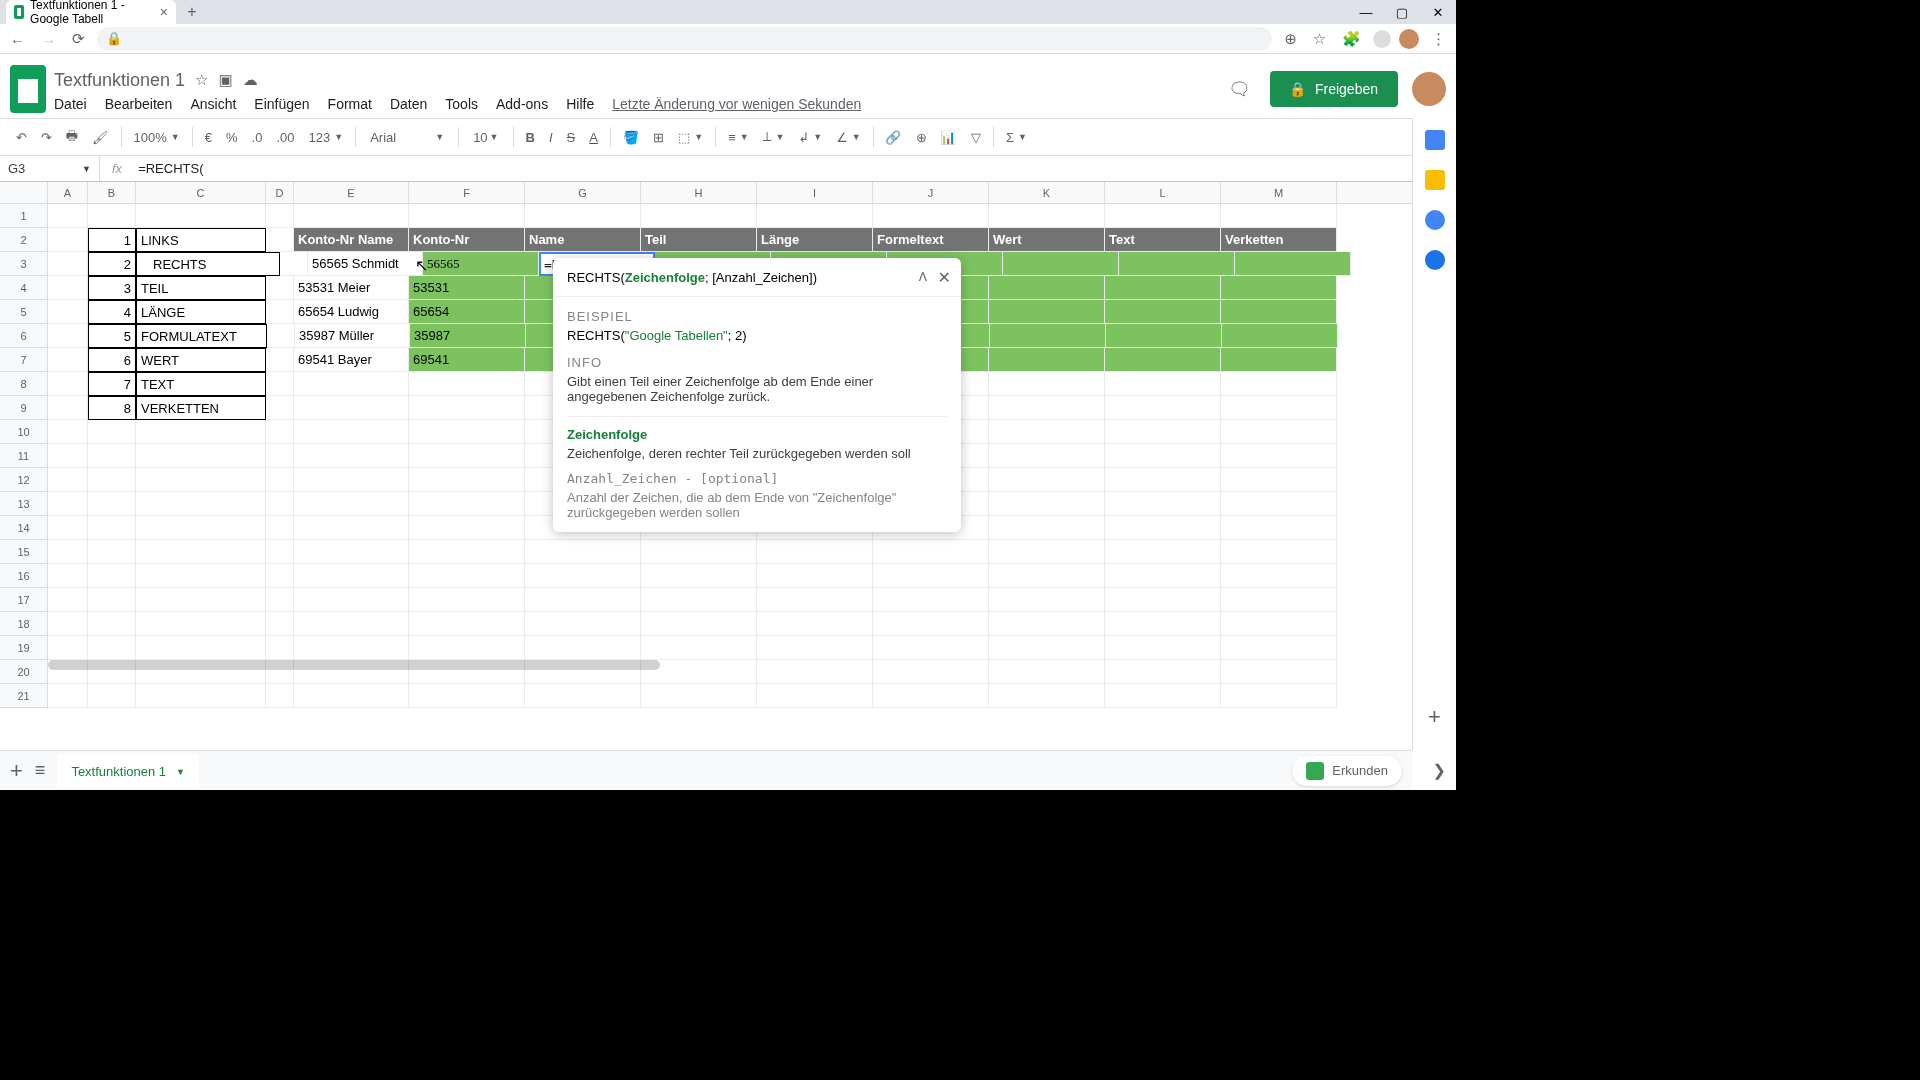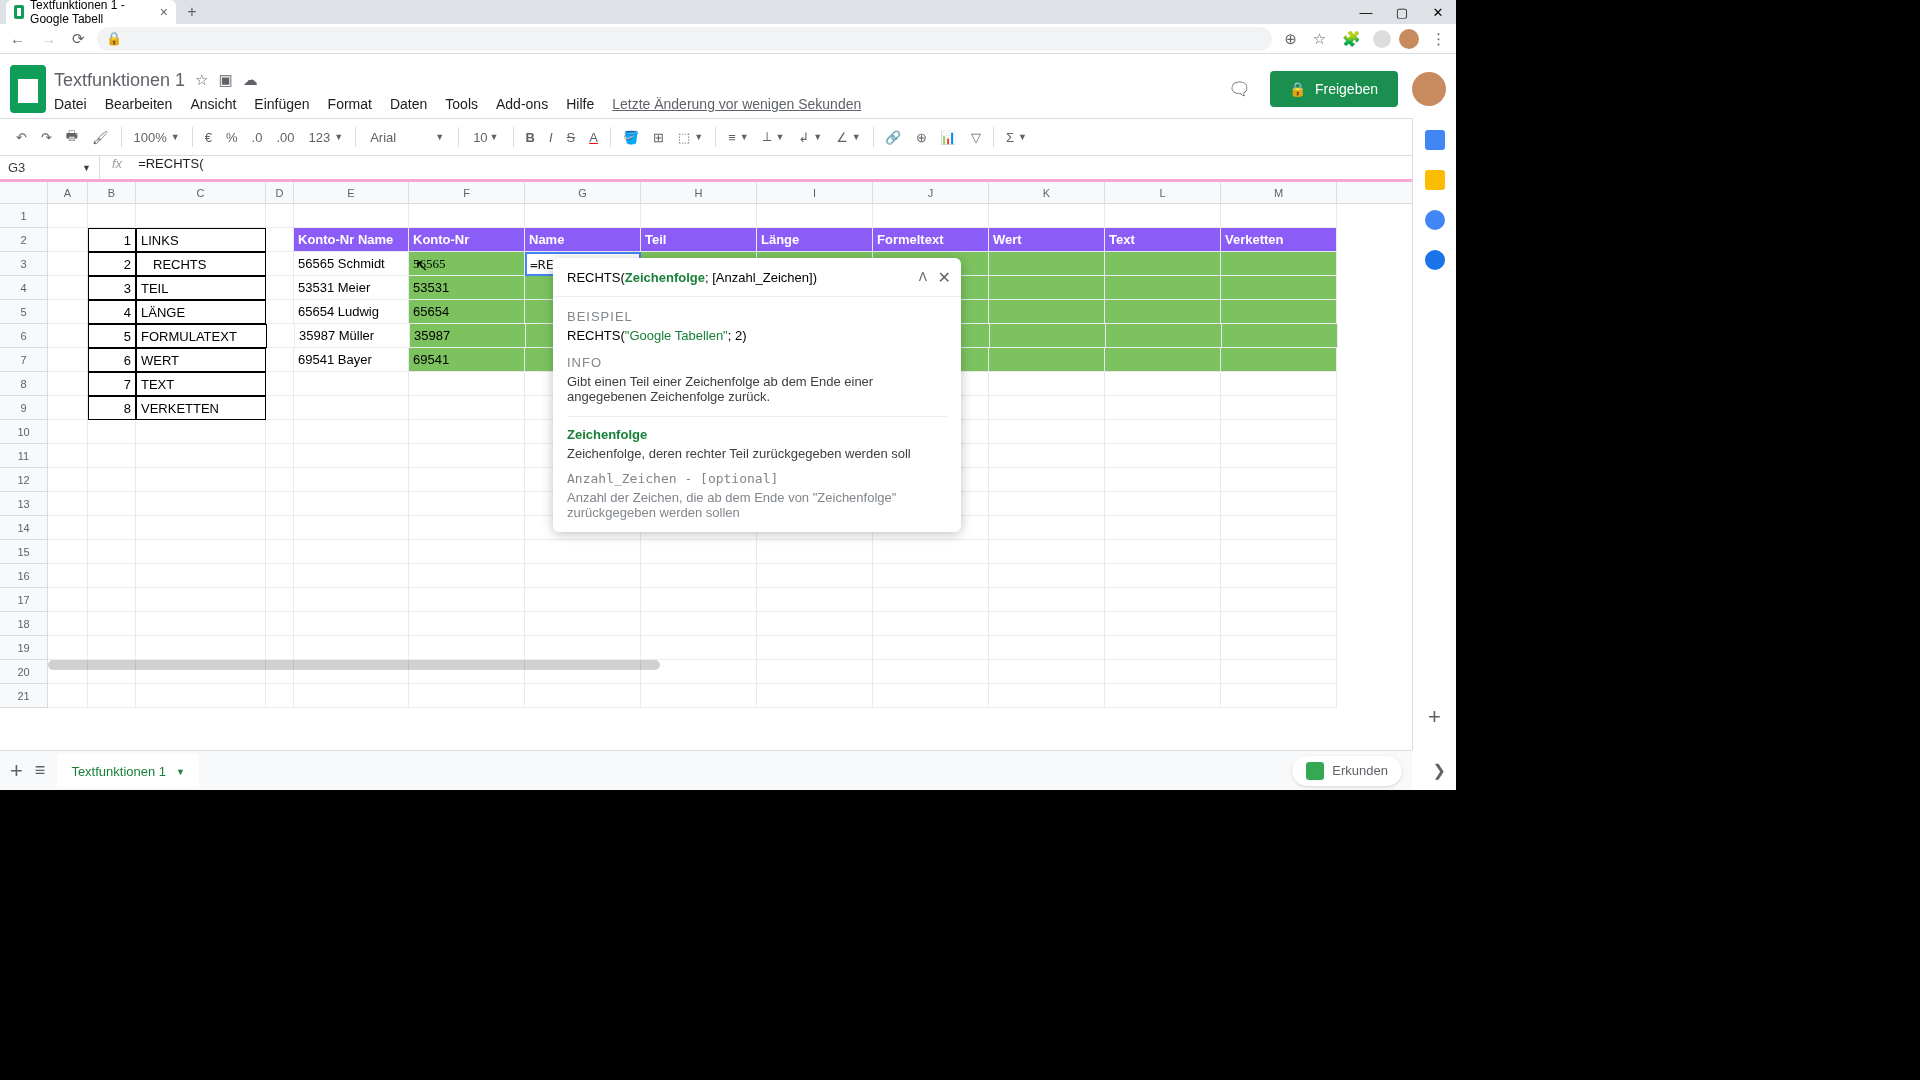--- a/index.html
+++ b/index.html
@@ -41,41 +41,41 @@
 .toolbar{height:38px;border-top:1px solid #dadce0;border-bottom:1px solid #dadce0;display:flex;align-items:center;padding:0 10px;gap:2px;color:#5f6368;font-size:13px}
 .tb{padding:4px 6px;display:flex;align-items:center;gap:2px}
 .tb-sep{width:1px;height:20px;background:#dadce0;margin:0 4px}
 .zoom{padding:0 6px}
 .font-sel{padding:0 8px;min-width:90px}
 .size-sel{padding:0 8px;min-width:40px}
 .caret{font-size:9px;margin-left:2px}
 .collapse-tb{margin-left:auto;font-size:14px}
 
 
-.fx-bar{height:26px;border-bottom:3px solid #f9a8d4;display:flex;align-items:flex-start;font-size:13px}
+.fx-bar{height:26px;border-bottom:1px solid #f9a8d4;display:flex;align-items:center;font-size:13px}
 .namebox{width:100px;padding:0 8px;border-right:1px solid #dadce0;height:100%;display:flex;align-items:center;color:#3c4043}
 .namebox .caret{margin-left:auto}
 .fx{padding:0 12px;font-style:italic;color:#9aa0a6}
 .fx-input{padding:0 4px;color:#202124}
 
 
 .grid-wrap{position:relative;height:530px;overflow:hidden}
 .col-hdrs{display:flex;height:22px;background:#f8f9fa;border-bottom:1px solid #dadce0}
 .corner{width:48px;border-right:1px solid #dadce0}
 .ch{border-right:1px solid #dadce0;font-size:11px;color:#5f6368;display:flex;align-items:center;justify-content:center}
 .rows{display:flex}
 .row-hdrs{width:48px;background:#f8f9fa;border-right:1px solid #dadce0}
 .rh{height:24px;border-bottom:1px solid #dadce0;font-size:11px;color:#5f6368;display:flex;align-items:center;justify-content:center}
 .cells{position:relative}
 .cell-row{display:flex;height:24px}
 .cell{border-right:1px solid #e8eaed;border-bottom:1px solid #e8eaed;font-size:13px;padding:2px 4px;display:flex;align-items:center;overflow:hidden;white-space:nowrap}
 
 
 .bordered{border:1px solid #000!important}
-.hdr-cell{background:#8b5cf6;color:#fff;font-weight:bold;border-right:1px solid #e8eaed!important}
+.hdr-cell{background:#737373;color:#fff;font-weight:bold;border-right:1px solid #e8eaed!important}
 .green-cell{background:#7cc360}
 .right{justify-content:flex-end}
 
 
 .editing{background:#fff;border:2px solid #4285f4;padding:1px 3px;color:#202124;font-family:monospace;font-size:13px;position:relative;z-index:5}
 
 
 .fn-popup{position:absolute;left:553px;top:76px;width:408px;background:#fff;border-radius:6px;box-shadow:0 2px 12px rgba(0,0,0,0.25);z-index:20;font-size:13px}
 .fn-sig{padding:10px 36px 10px 14px;font-family:'Roboto Mono',monospace;font-size:13px;border-bottom:1px solid #eee;position:relative}
 .fn-sig .arg-active{color:#188038;font-weight:bold}
@@ -316,21 +316,21 @@
             <div class="cell hdr-cell" style="width: 116px;">Teil</div>
             <div class="cell hdr-cell" style="width: 116px;">Länge</div>
             <div class="cell hdr-cell" style="width: 116px;">Formeltext</div>
             <div class="cell hdr-cell" style="width: 116px;">Wert</div>
             <div class="cell hdr-cell" style="width: 116px;">Text</div>
             <div class="cell hdr-cell" style="width: 116px;">Verketten</div>
           </div>
           <div class="cell-row">
             <div class="cell" style="width: 40px;"></div>
             <div class="cell bordered right" style="width: 48px;">2</div>
-            <div class="cell bordered" style="width: 130px; padding-left: 16px;">RECHTS</div>
+            <div class="cell bordered" style="width: 144px; padding-left: 16px;">RECHTS</div>
             <div class="cell" style="width: 28px;"></div>
             <div class="cell" style="width: 115px;">56565 Schmidt</div>
             <div class="cell green-cell" style="width: 116px; font-family: Liberation Serif, serif;">56565</div>
             <div class="cell editing" style="width: 116px;">=RECHTS(</div>
             <div class="cell green-cell" style="width: 116px;"></div>
             <div class="cell green-cell" style="width: 116px;"></div>
             <div class="cell green-cell" style="width: 116px;"></div>
             <div class="cell green-cell" style="width: 116px;"></div>
             <div class="cell green-cell" style="width: 116px;"></div>
             <div class="cell green-cell" style="width: 116px;"></div>

